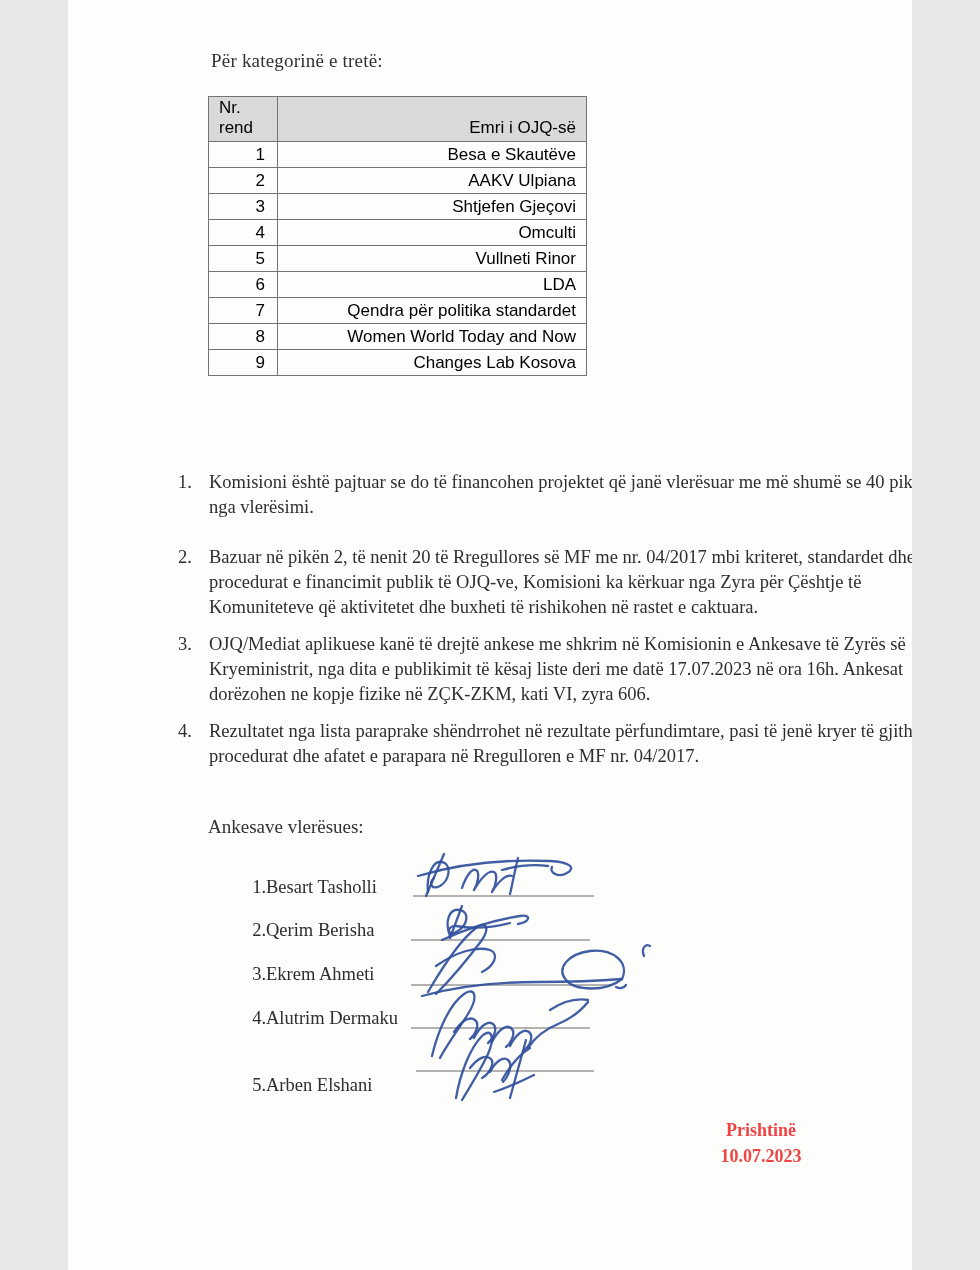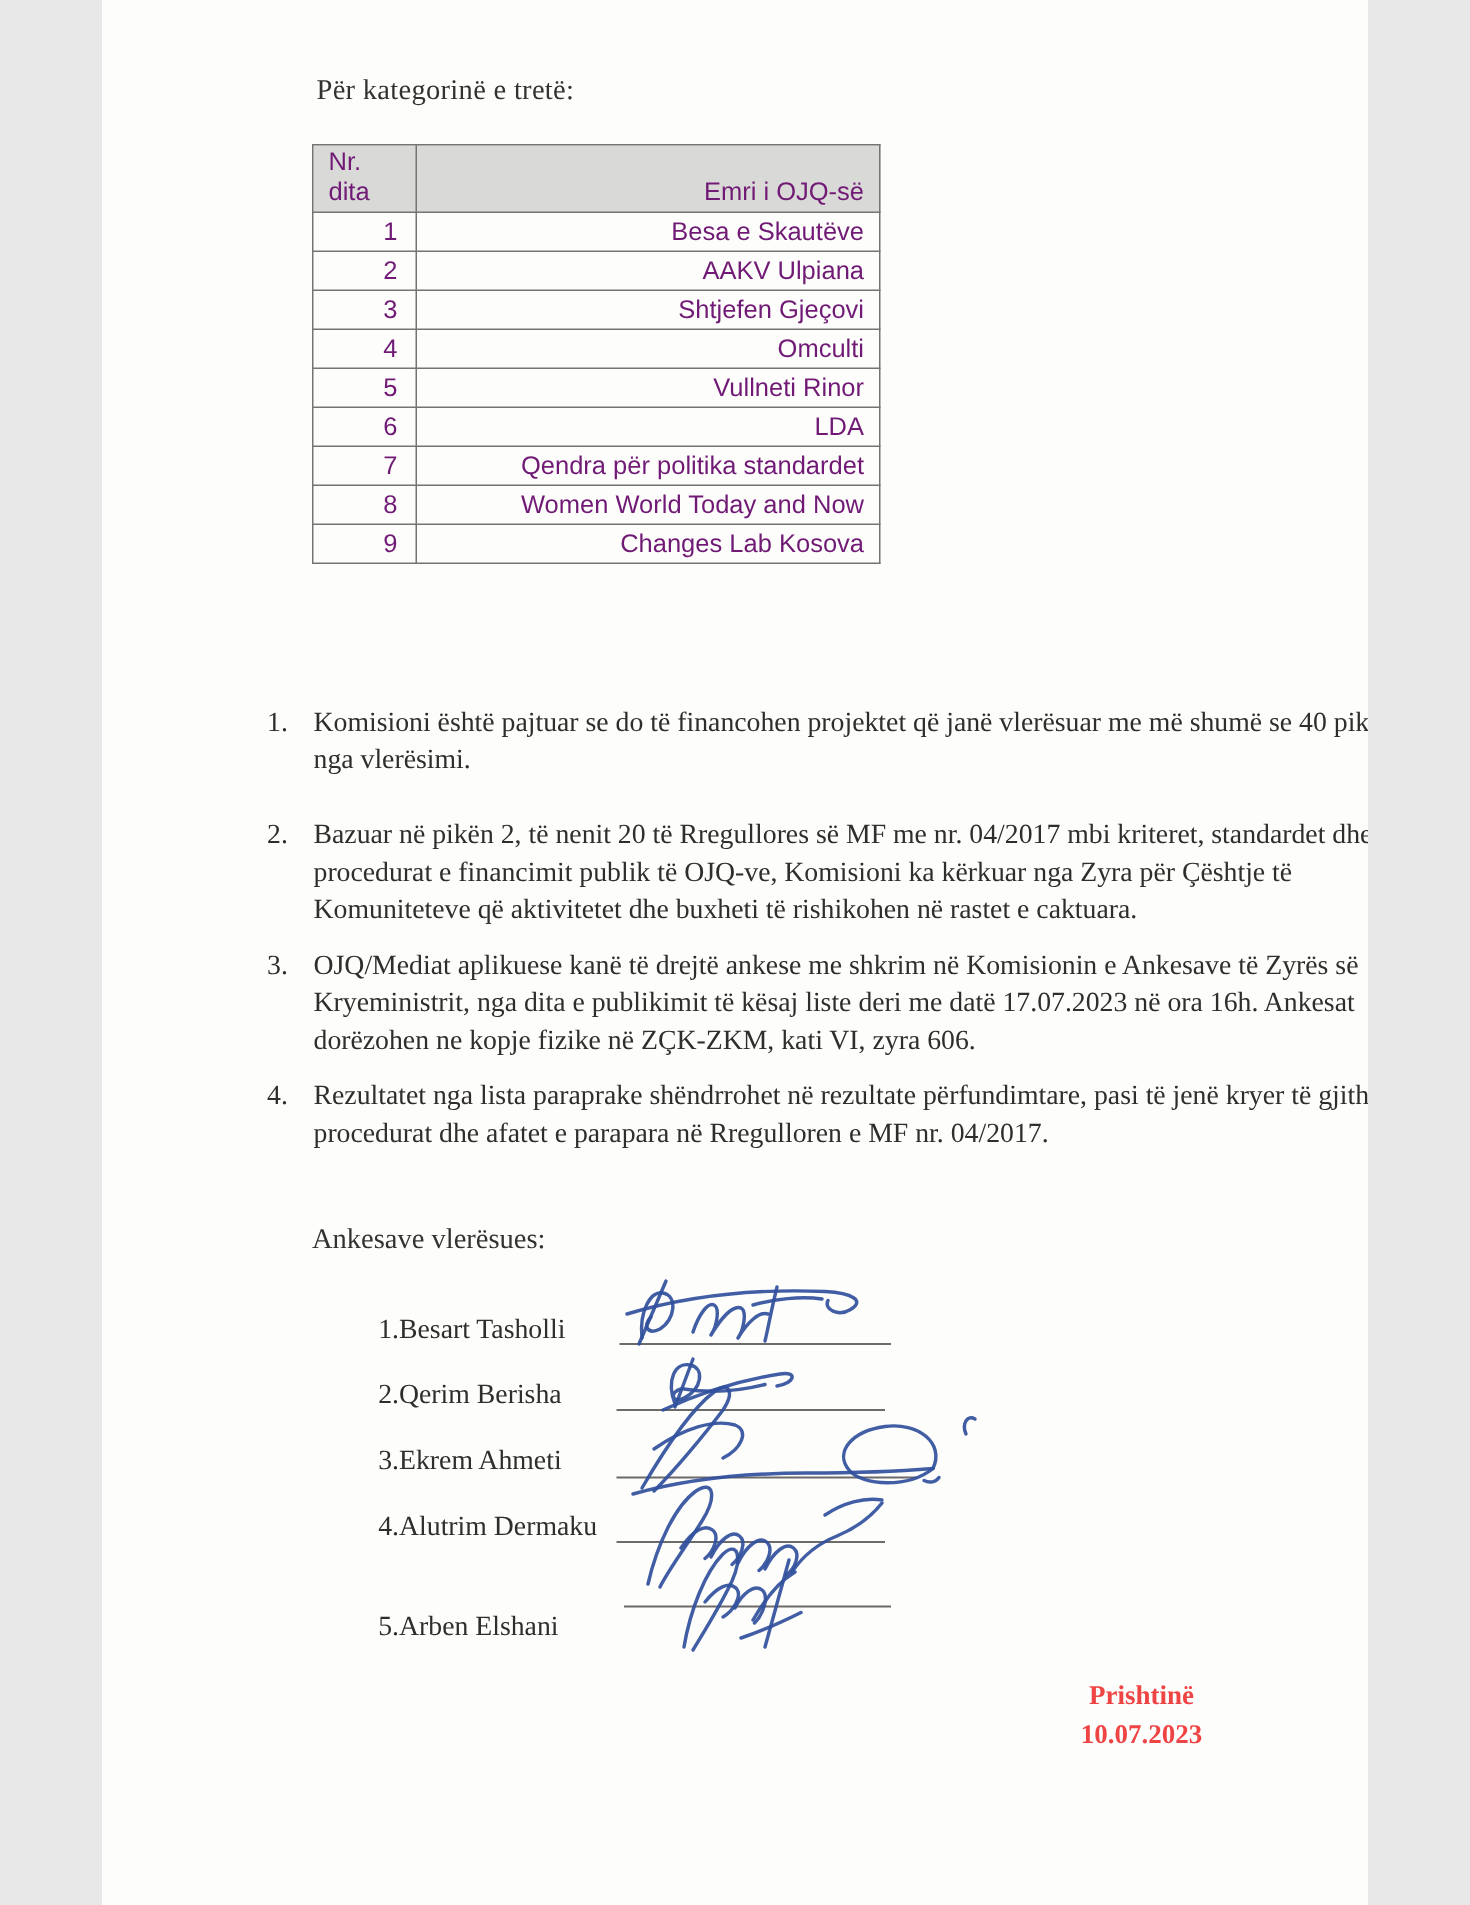--- a/index.html
+++ b/index.html
@@ -21,21 +21,21 @@
     color: #34322f;
   }
   
   table.ojq {
     position: absolute;
     left: 140px; top: 96px;
     width: 379px;
     border-collapse: collapse;
     font-family: "Liberation Sans", sans-serif;
     font-size: 17px;
-    color: #701a75;
+    color: #000000;
   }
   table.ojq td, table.ojq th {
     border: 1px solid #757472;
     padding: 1px 10px;
     height: 23px;
     text-align: right;
     font-weight: normal;
   }
   table.ojq th {
     background: var(--table-header-bg, #d9d9d8);
@@ -108,21 +108,21 @@
 
 <div class="page">
 
   <div class="section-title">Për kategorinë e tretë:</div>
 
   <table class="ojq">
     <tbody>
       <tr>
         <th class="col-nr">
           <span style="display:block">Nr.</span>
-          <span style="display:block">dita</span>
+          <span style="display:block">rend</span>
         </th>
         <th>Emri i OJQ-së</th>
       </tr>
       <tr>
         <td class="col-nr">1</td>
         <td>Besa e Skautëve</td>
       </tr>
       <tr>
         <td class="col-nr">2</td>
         <td>AAKV Ulpiana</td>

